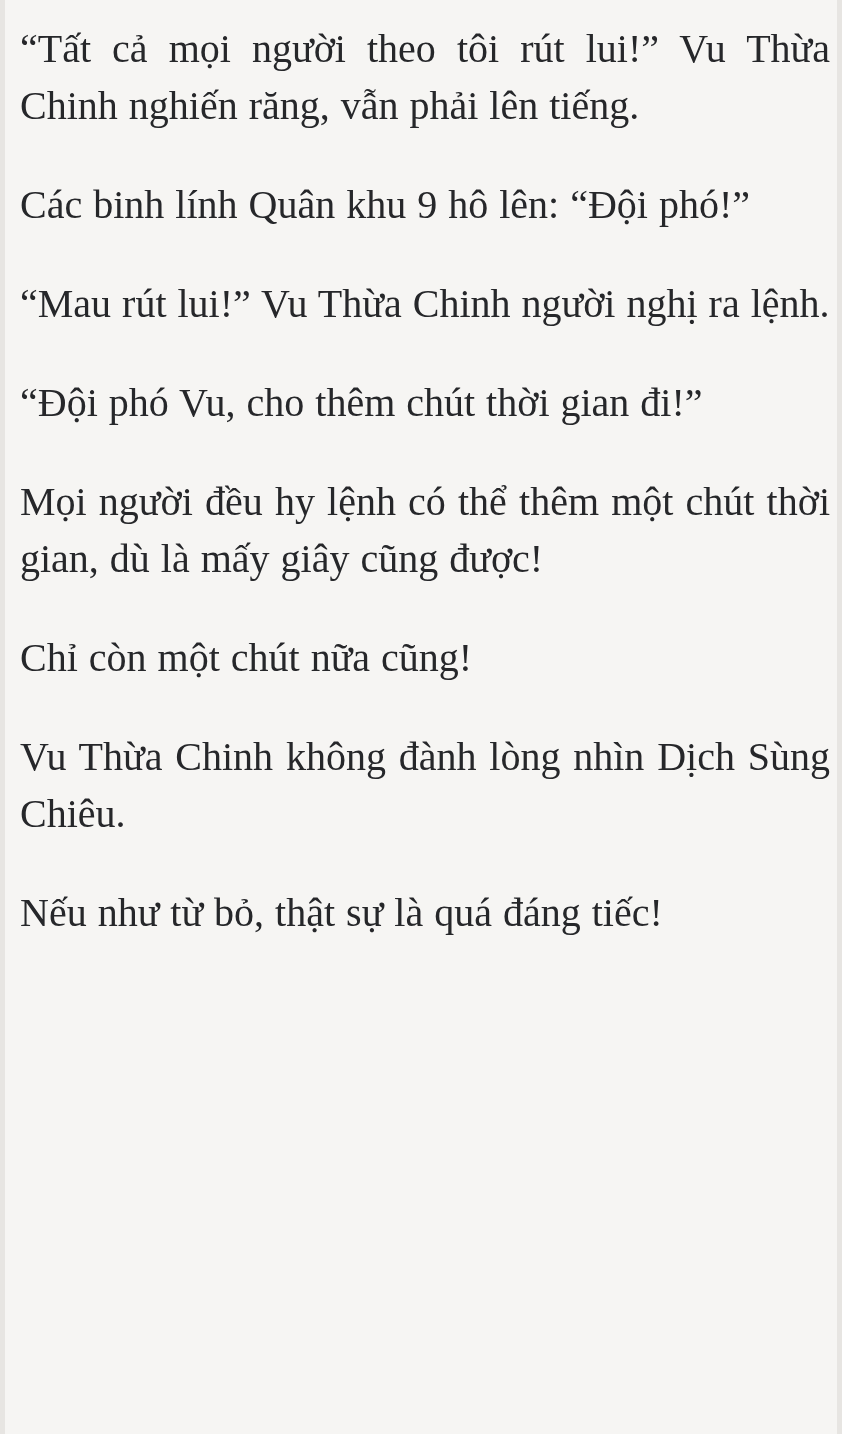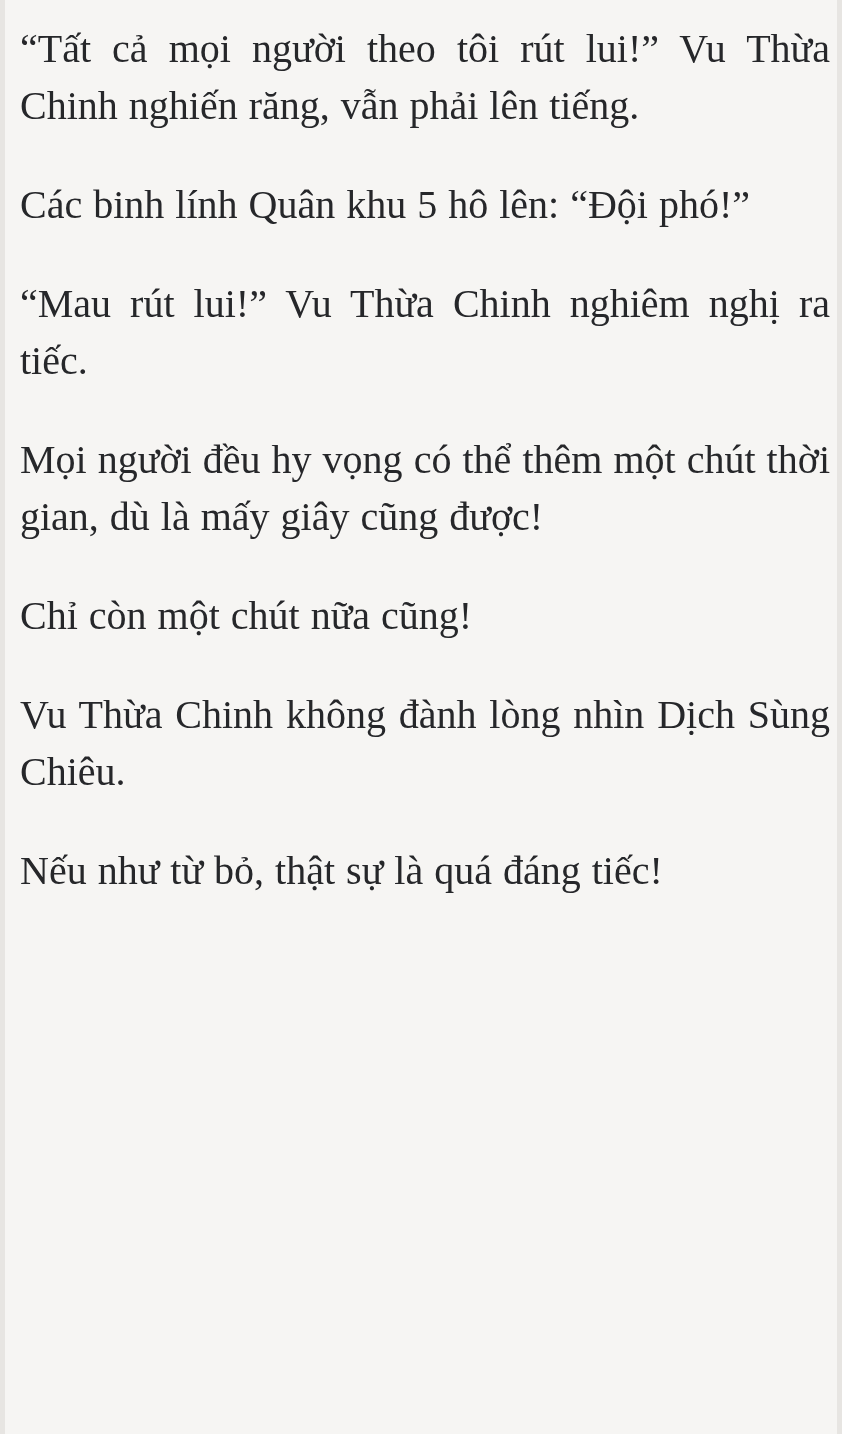--- a/index.html
+++ b/index.html
@@ -45,19 +45,20 @@
   }
 </style>
 </head>
 <body>
 
 <div class="edge left"></div>
 <div class="edge right"></div>
 
 <div class="reader">
   <p>“Tất cả mọi người theo tôi rút lui!” Vu Thừa Chinh nghiến răng, vẫn phải lên tiếng.</p>
-  <p>Các binh lính Quân khu 5 hô lên: “Đội phó!”</p>
-  <p>“Mau rút lui!” Vu Thừa Chinh nghiêm nghị ra tiếc.</p>
-  <p>Mọi người đều hy vọng có thể thêm một chút thời gian, dù là mấy giây cũng được!</p>
+  <p>Các binh lính Quân khu 9 hô lên: “Đội phó!”</p>
+  <p>“Mau rút lui!” Vu Thừa Chinh người nghị ra lệnh.</p>
+  <p>“Đội phó Vu, cho thêm chút thời gian đi!”</p>
+  <p>Mọi người đều hy lệnh có thể thêm một chút thời gian, dù là mấy giây cũng được!</p>
   <p>Chỉ còn một chút nữa cũng!</p>
   <p>Vu Thừa Chinh không đành lòng nhìn Dịch Sùng Chiêu.</p>
   <p>Nếu như từ bỏ, thật sự là quá đáng tiếc!</p>
 </div>
 
 </body></html>

